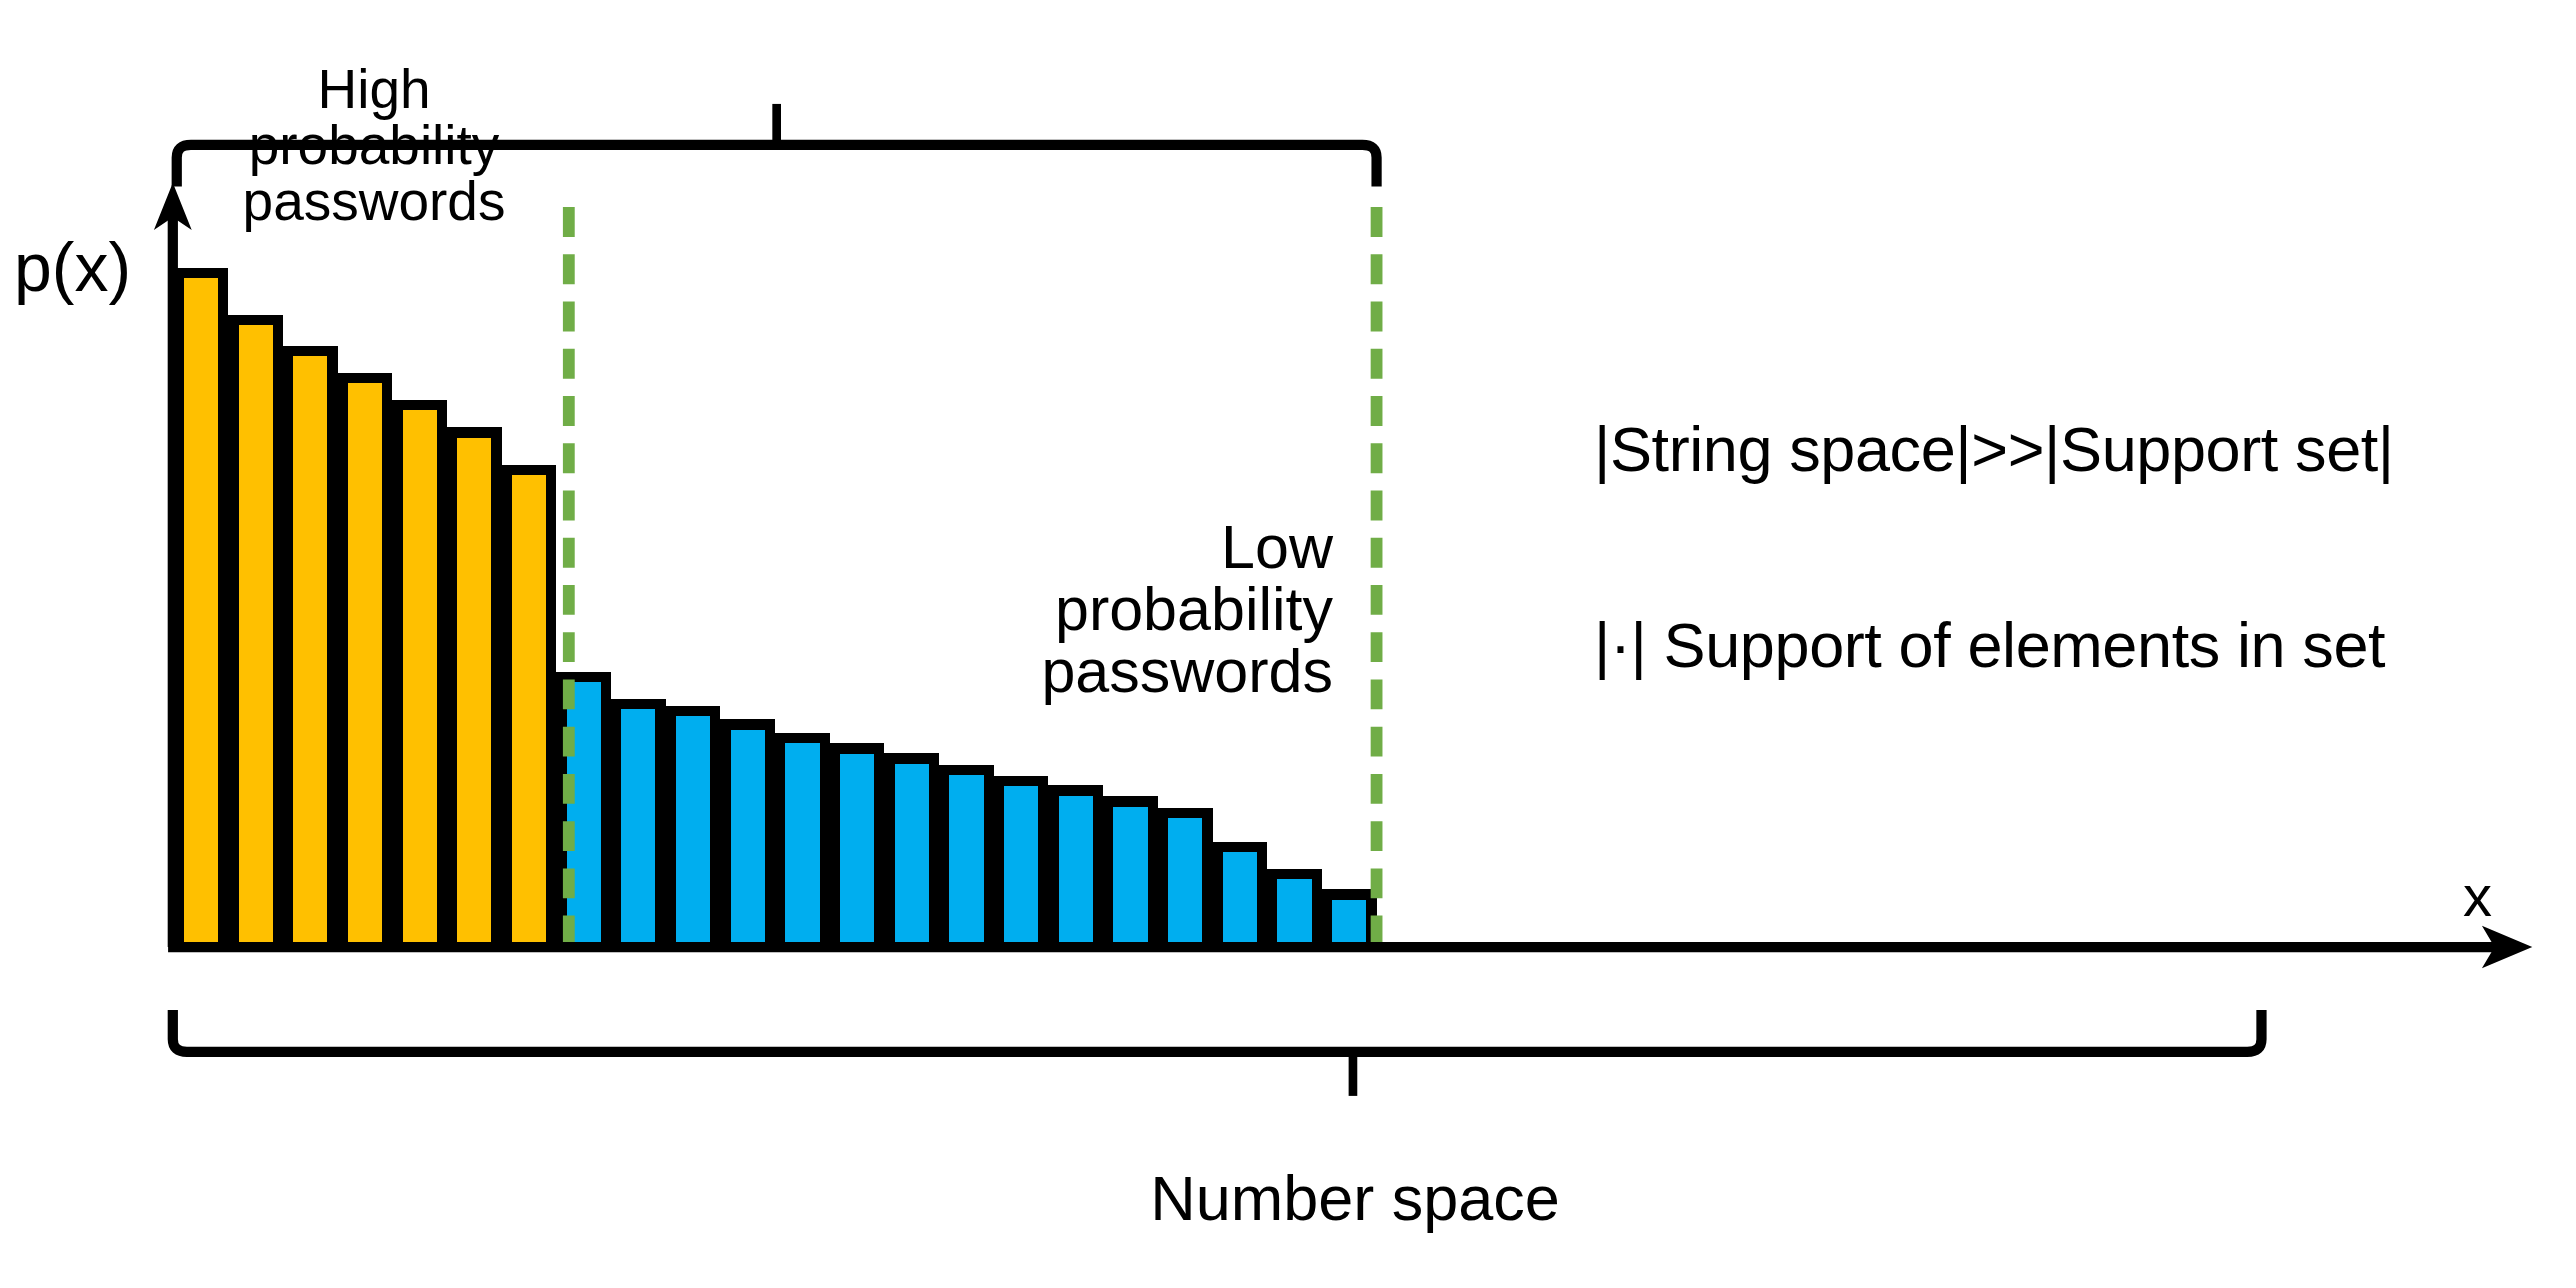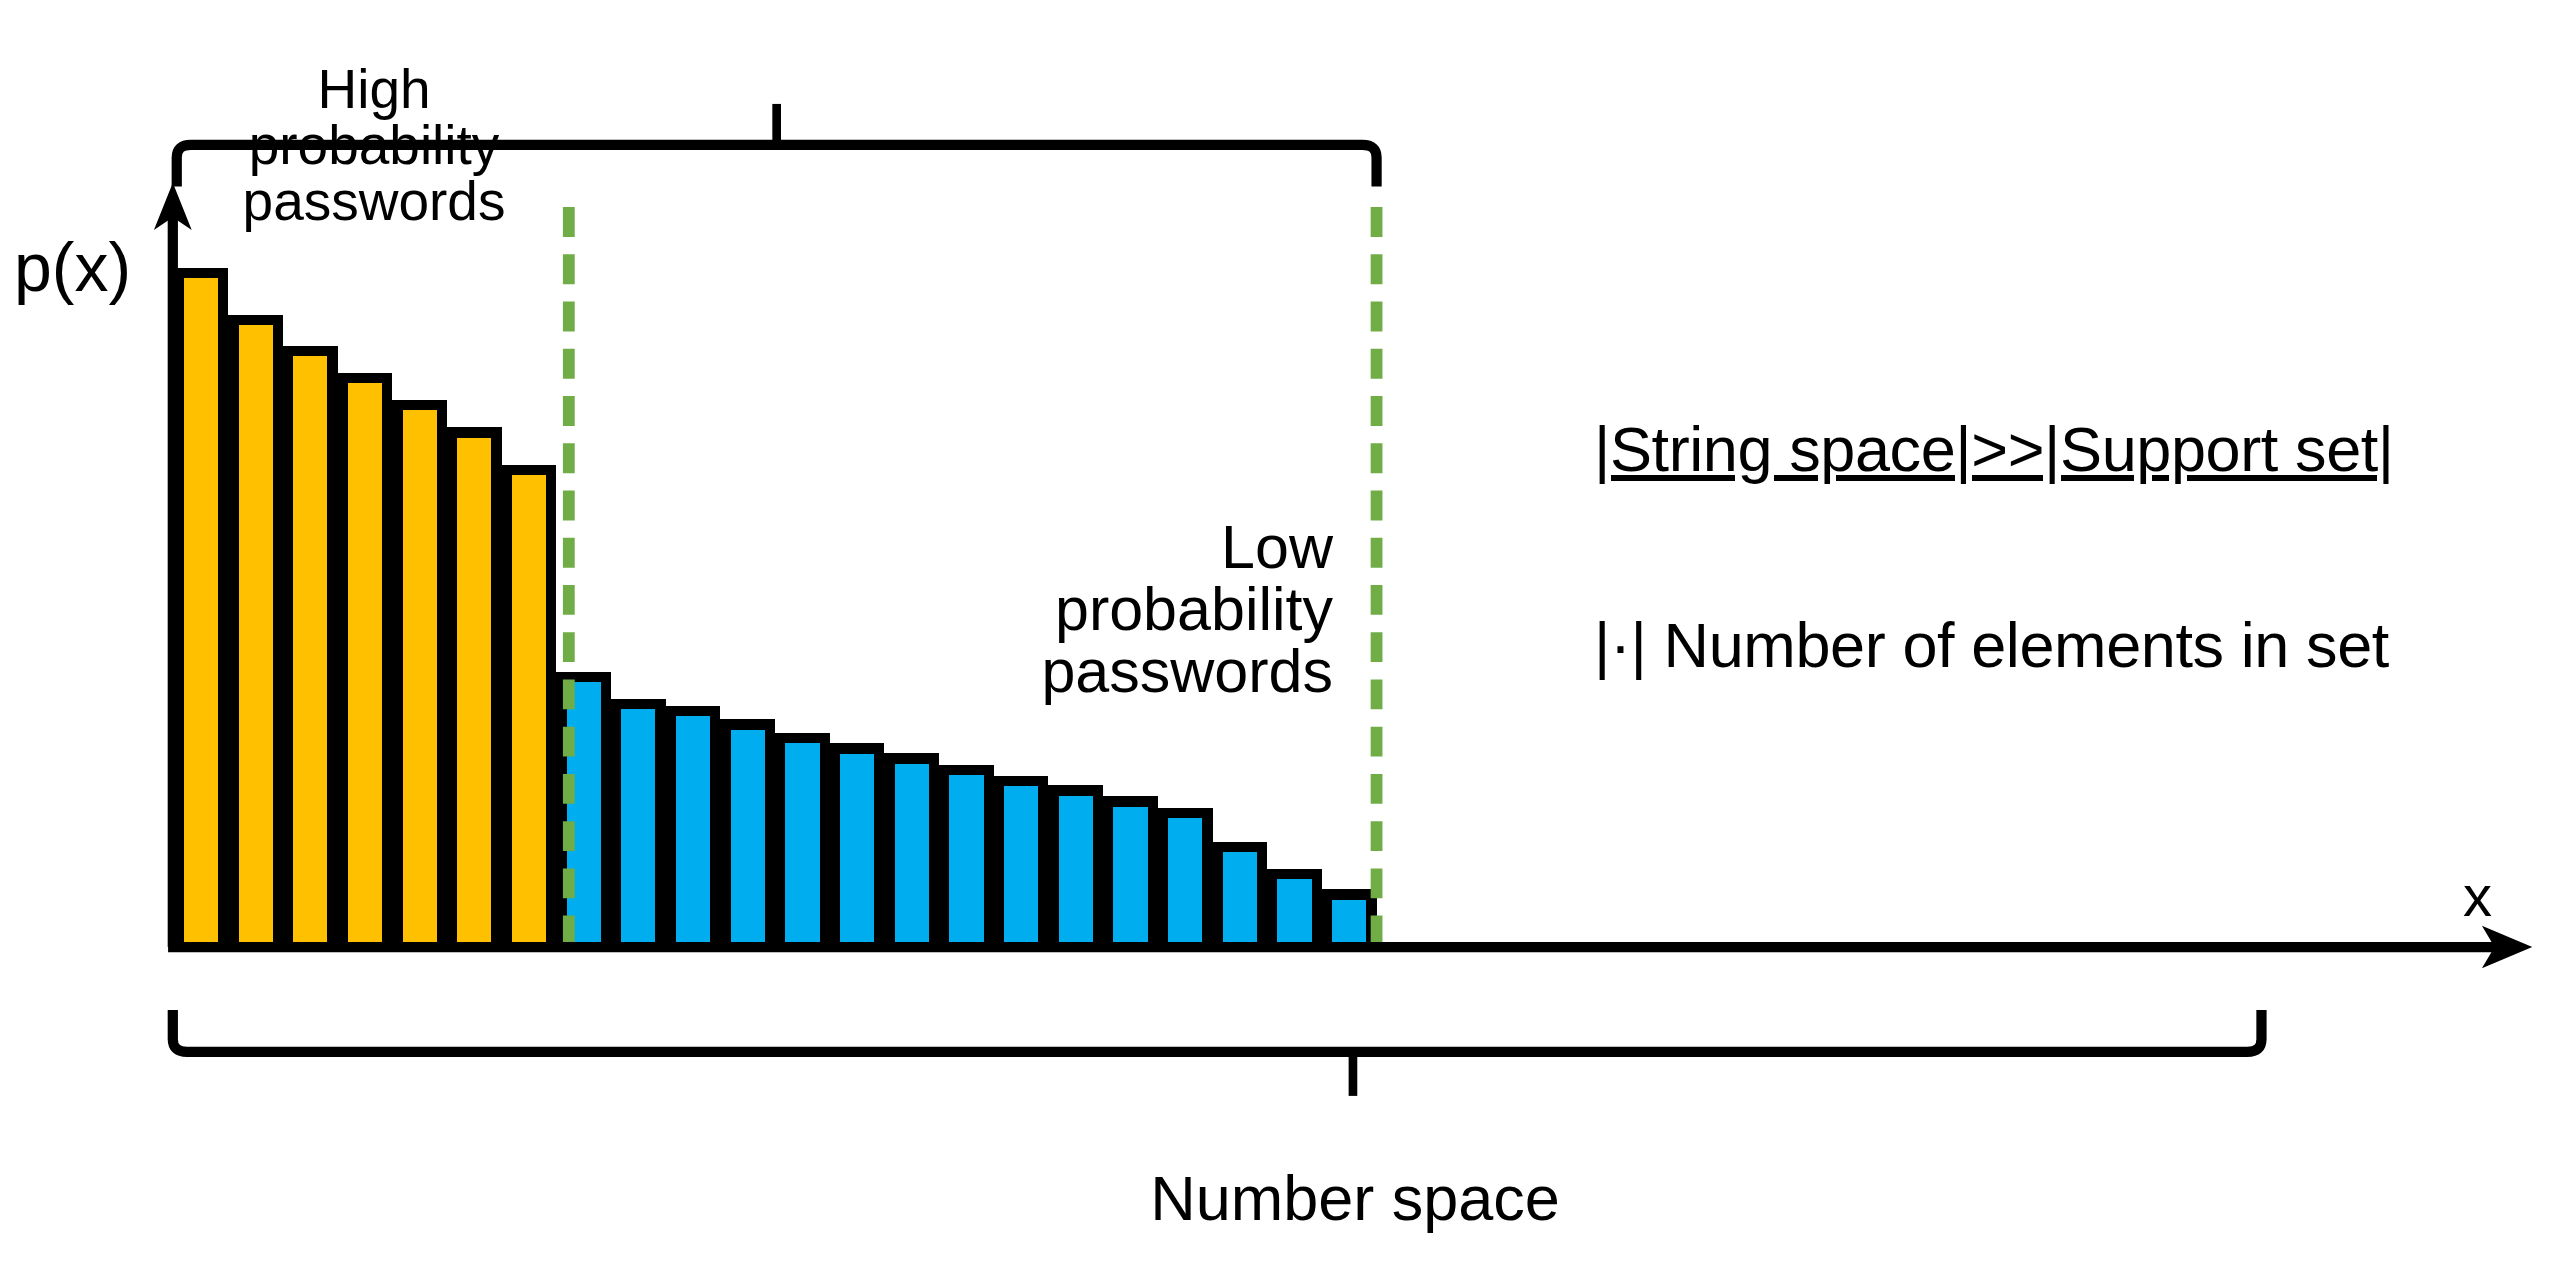--- a/index.html
+++ b/index.html
@@ -30,21 +30,21 @@
     left:860px; top:516px; width:473px;
     font-size:61px; text-align:right;
   }
   #px-label{
     left:14px; top:233px; font-size:68px;
   }
   #x-label{
     left:2463px; top:866px; font-size:58px;
   }
   #note-1{
-    left:1594px; top:417px; font-size:63px; letter-spacing:-0.4px;text-decoration:underline;
+    left:1594px; top:417px; font-size:63px; letter-spacing:-0.4px;
   }
   #note-2{
     left:1594px; top:613px; font-size:63px; letter-spacing:-0.4px;
   }
 </style>
 </head>
 <body>
 
 <div id="stage">
 
@@ -107,18 +107,18 @@
   <div class="txt" id="high-prob-label">High<br>probability<br>passwords</div>
 
   <div class="txt" id="px-label">p(x)</div>
 
   <div class="txt" id="low-prob-label">Low<br>probability<br>passwords</div>
 
   <div class="txt" id="x-label">x</div>
 
   <div class="txt" id="note-1">|String space|&gt;&gt;|Support set|</div>
 
-  <div class="txt" id="note-2">|·| Number of elements in set</div>
+  <div class="txt" id="note-2">|·| Support of elements in set</div>
 
   <div class="txt" id="string-space-label">Number space</div>
 
 </div>
 
 
 </body></html>

